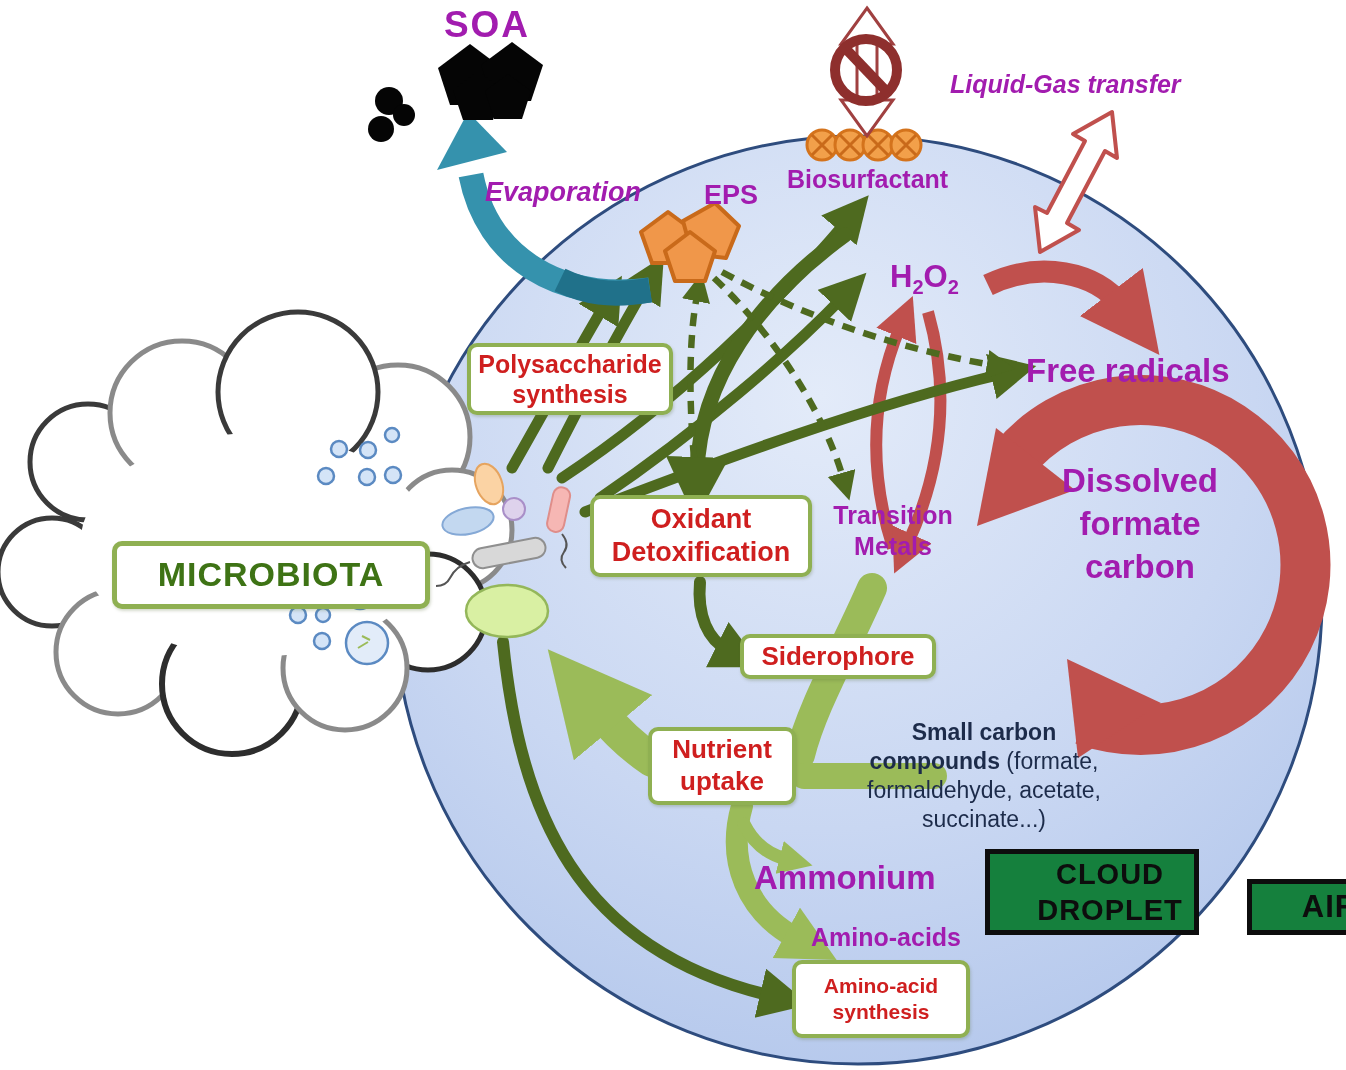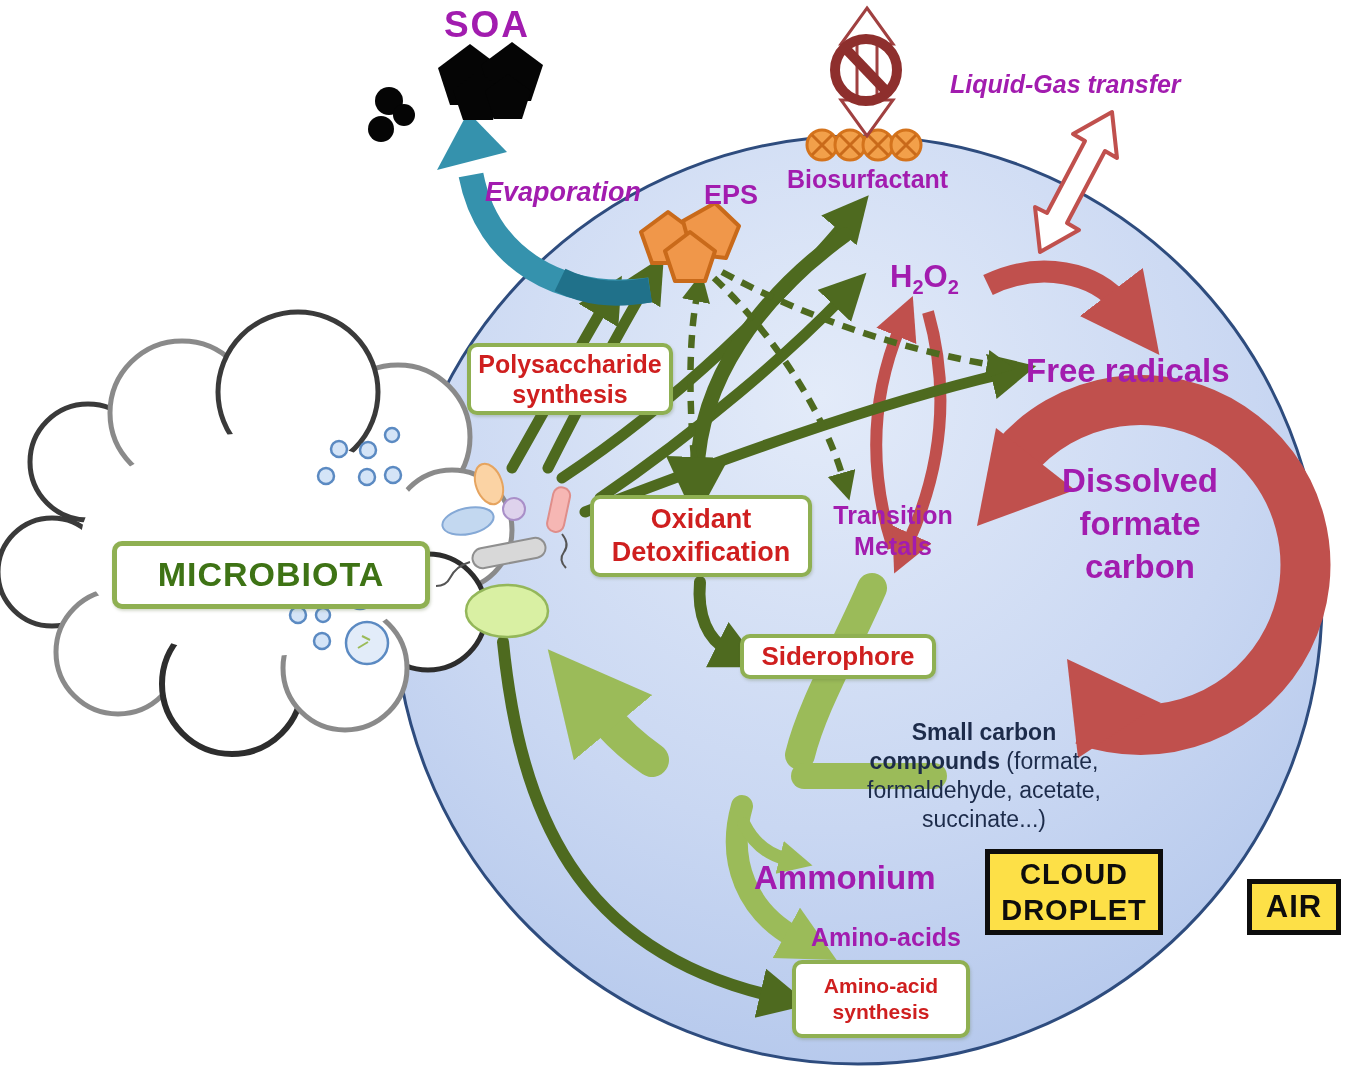--- a/index.html
+++ b/index.html
@@ -7,23 +7,23 @@
          font-family:"Liberation Sans","DejaVu Sans",sans-serif;background:#ffffff;}
   #art{position:absolute;left:0;top:0;}
   .lbl{position:absolute;white-space:pre-line;color:#a21caf;}
   .b{font-weight:bold;}
   .i{font-style:italic;font-weight:bold;}
   .ctr{text-align:center;}
   .box{position:absolute;background:#ffffff;border:4px solid #8fb052;border-radius:10px;
        display:flex;align-items:center;justify-content:center;text-align:center;
        font-weight:bold;color:#cf1f1f;white-space:pre-line;line-height:1.22;
        box-shadow:1px 2px 3px rgba(90,110,60,.25);}
-  .blackbox{position:absolute;background:#fde047;border:5px solid #0d0d0d;
+  .blackbox{position:absolute;background:#15803d;border:5px solid #0d0d0d;
        display:flex;align-items:center;justify-content:center;text-align:center;
-       font-weight:bold;color:#0d0d0d;white-space:pre-line;}
+       font-weight:bold;color:#0d0d0d;white-space:pre-line;padding-left:36px;}
   
   #soa{left:428px;top:4px;width:118px;font-size:37px;letter-spacing:2px;text-align:center;}
   #evaporation{left:485px;top:177px;font-size:27px;}
   #eps{left:704px;top:180px;font-size:27px;}
   #biosurf{left:787px;top:165px;font-size:25px;}
   #liquidgas{left:950px;top:70px;width:232px;font-size:25px;}
   #h2o2{left:890px;top:259px;font-size:31px;font-weight:bold;}
   #h2o2 sub{font-size:20px;}
   #freerad{left:1026px;top:352px;width:215px;font-size:33px;}
   #dissolved{left:1036px;top:460px;width:208px;font-size:33px;line-height:1.3;}
@@ -220,19 +220,21 @@
 
 <div class="lbl b" id="ammonium">Ammonium</div>
 <div class="lbl b" id="aminoacids">Amino-acids</div>
 
 <div class="box" id="microbiota-box">MICROBIOTA</div>
 <div class="box" id="poly-box">Polysaccharide
 synthesis</div>
 <div class="box" id="oxidant-box">Oxidant
 Detoxification</div>
 <div class="box" id="sidero-box">Siderophore</div>
+<div class="box" id="nutrient-box">Nutrient
+uptake</div>
 <div class="box" id="aminosyn-box">Amino-acid
 synthesis</div>
 <div class="blackbox" id="clouddrop-box">CLOUD
 DROPLET</div>
 <div class="blackbox" id="air-box">AIR</div>
 
 </div>
 
 </body></html>

